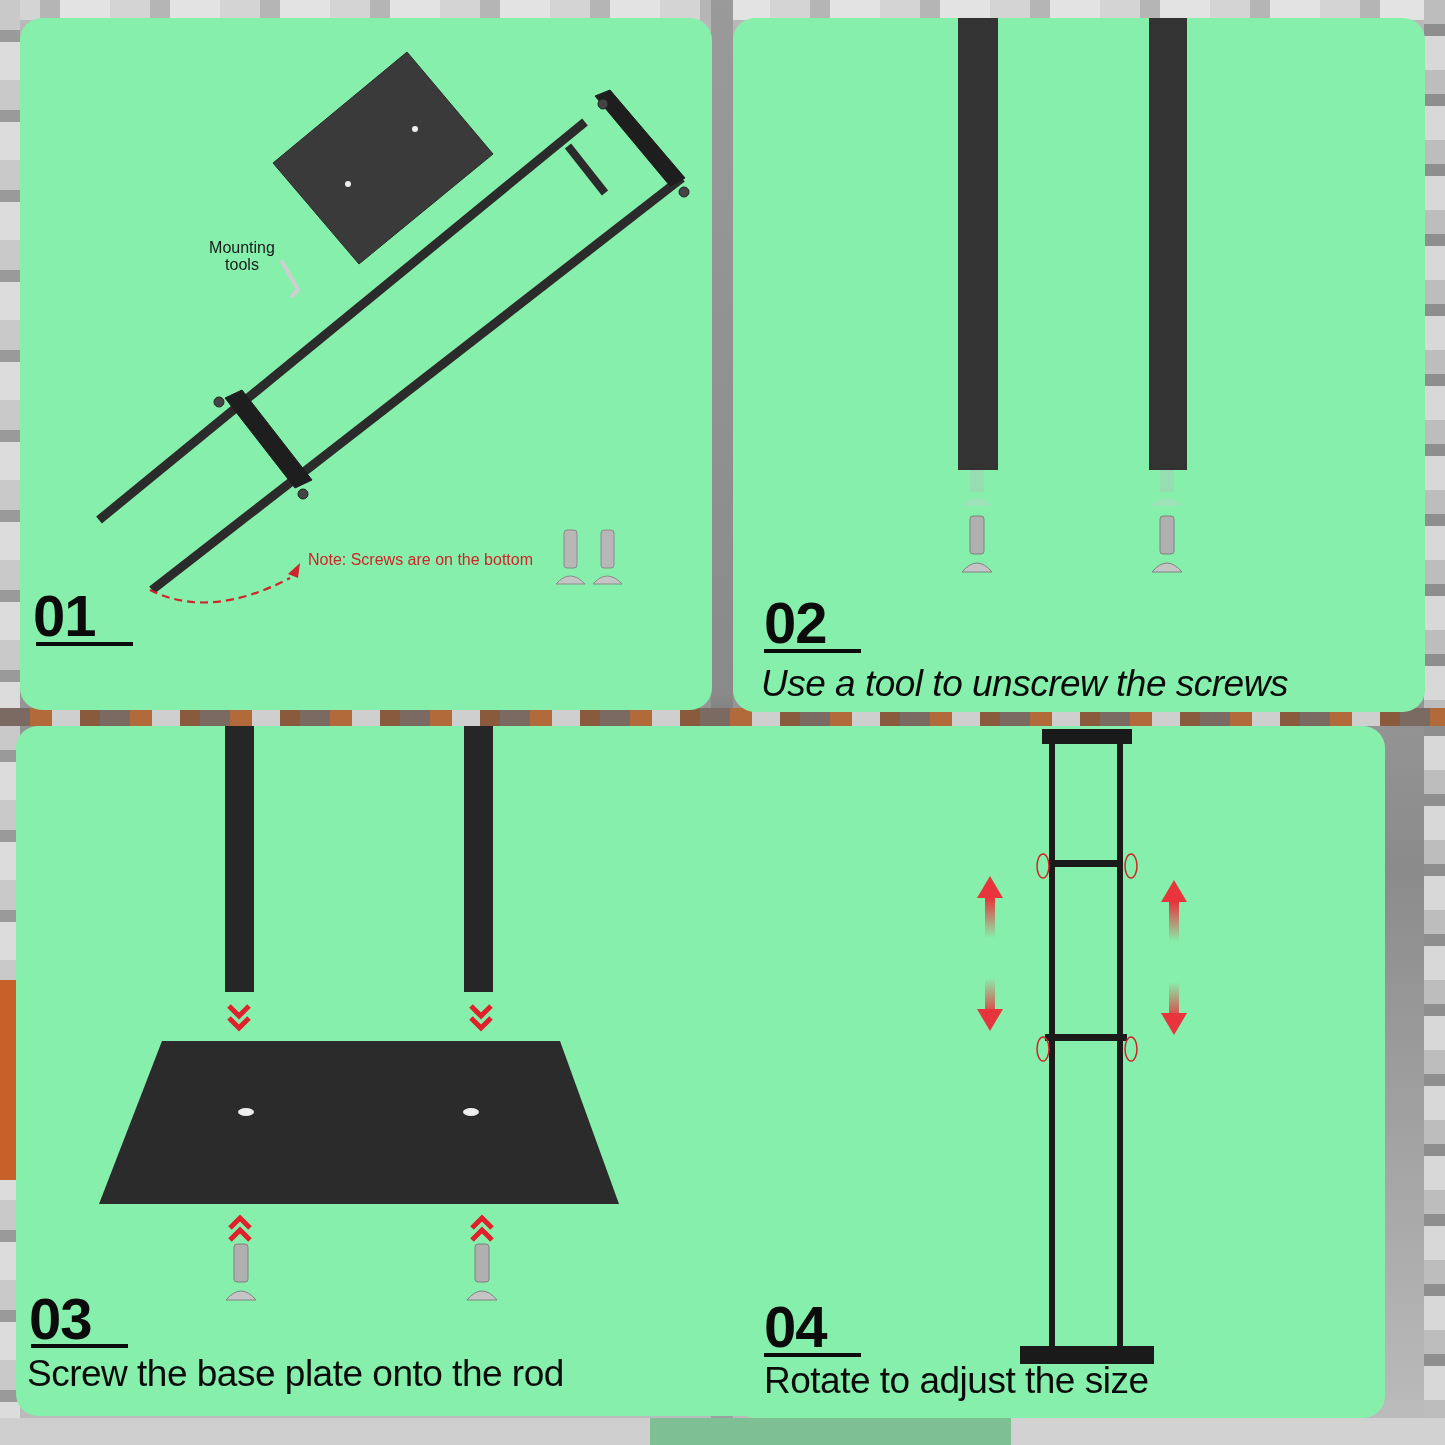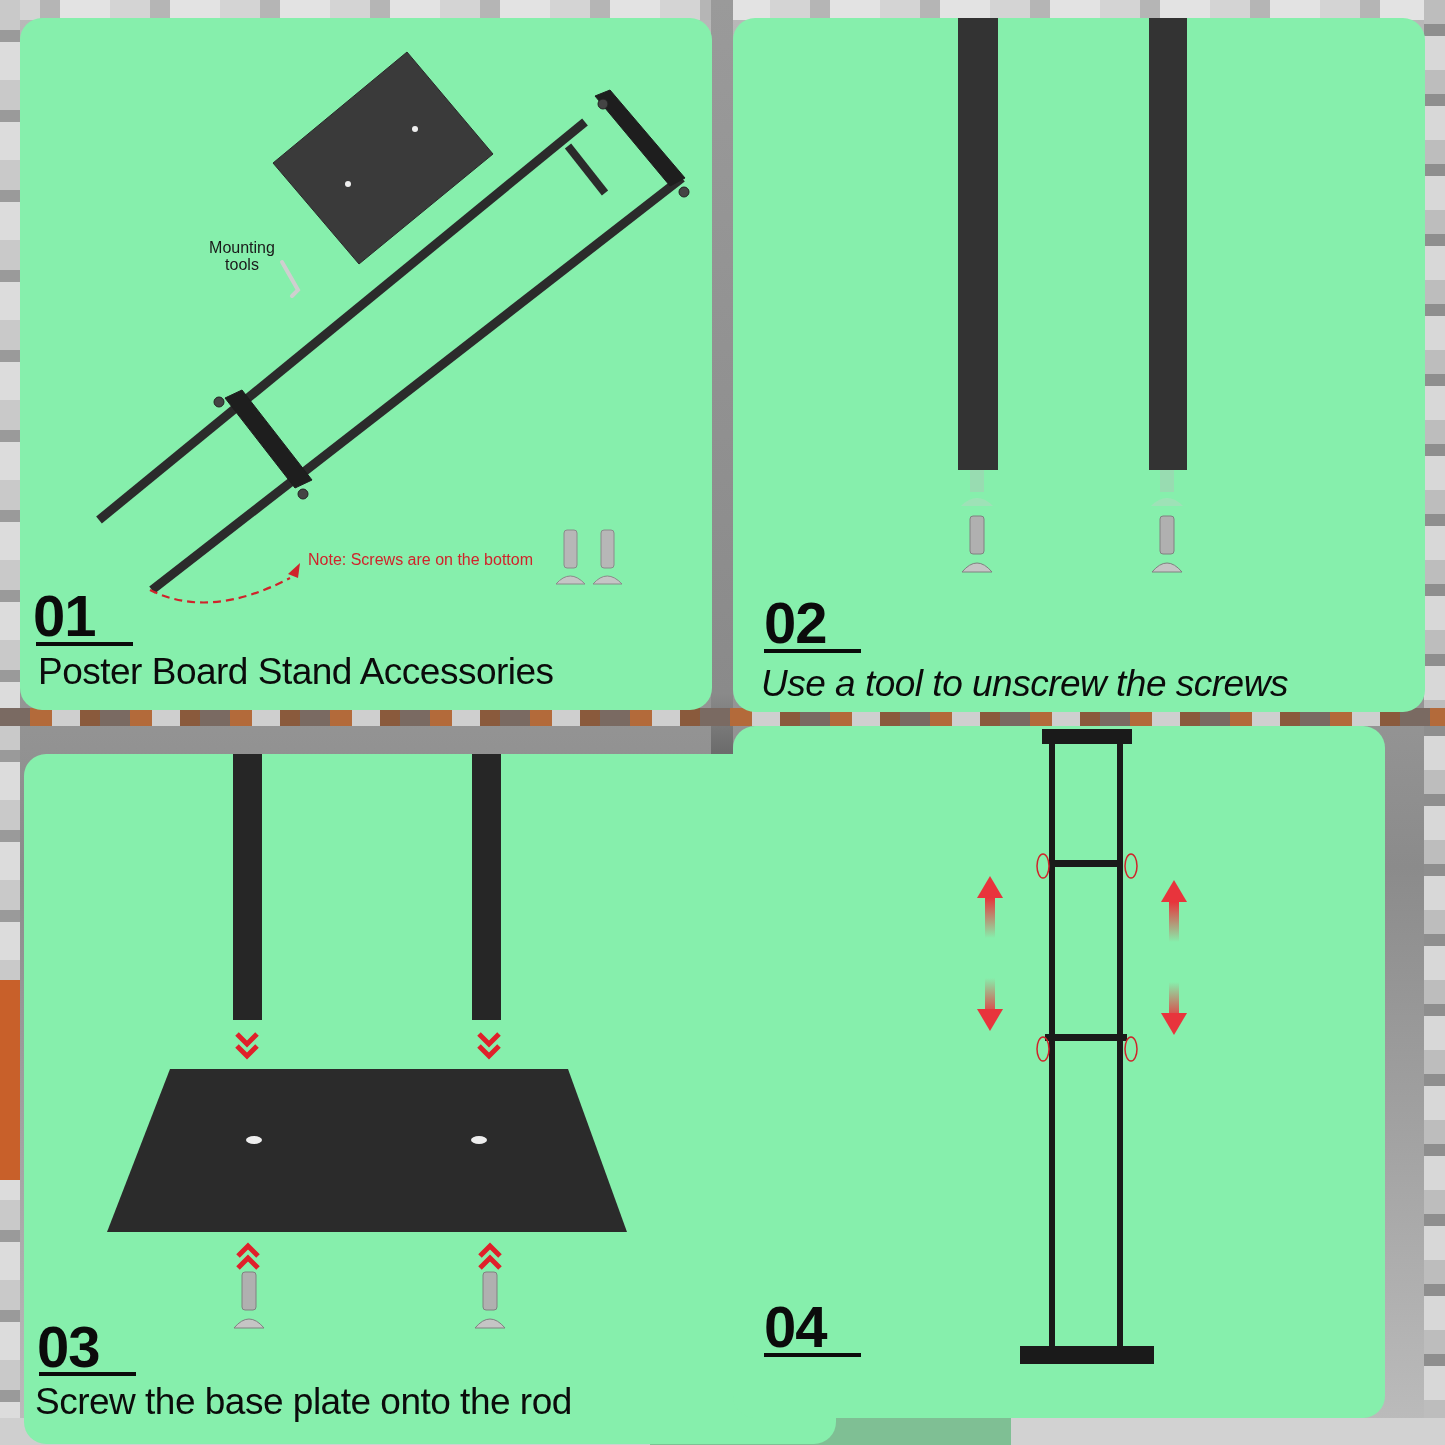--- a/index.html
+++ b/index.html
@@ -20,21 +20,21 @@
   .bg-center-v { left: 711px; top: 0; width: 22px; height: 1445px; background: linear-gradient(180deg,#9a9a9a,#8a8a8a 48%,#6c6c6c 52%,#9f9f9f); }
 
   .panel {
     position: absolute;
     background: #86efac;
     border-radius: 22px;
     overflow: hidden;
   }
   #p1 { left: 20px; top: 18px; width: 692px; height: 692px; }
   #p2 { left: 733px; top: 18px; width: 692px; height: 694px; }
-  #p3 { left: 24px; top: 726px; width: 812px; height: 690px; margin-top: 28px; }
+  #p3 { left: 16px; top: 726px; width: 812px; height: 690px; }
   #p4 { left: 733px; top: 726px; width: 652px; height: 692px; }
 
   .step-num {
     position: absolute;
     font-family: "Liberation Sans", sans-serif;
     font-weight: 700;
     font-size: 58px;
     color: #0b0b0b;
     letter-spacing: -1px;
     line-height: 1;
@@ -116,21 +116,20 @@
       <path d="M-14,54 Q0,38 15,54 Z" fill="#c5c5c5" stroke="#8a8a8a"></path>
     </g>
   </svg>
   <div class="tool-label" style="left:172px; top:221px; width:100px;">
     <div>Mounting</div>
     <div>tools</div>
   </div>
   <div class="note" style="left:288px; top:533px;">Note: Screws are on the bottom</div>
   <div class="step-num" style="left:13px; top:569px;">01</div>
   <div class="step-line" style="left:16px; top:624px;"></div>
-  <div class="step-caption" style="left:18px; top:633px;">Poster Board Stand Accessories</div>
 </div>
 
 <div class="panel" id="p2">
   <svg width="692" height="694">
     <g>
       <rect x="225" y="0" width="40" height="452" fill="#333"></rect>
       <rect x="416" y="0" width="38" height="452" fill="#333"></rect>
     </g>
 
     <g opacity="0.35">
@@ -222,13 +221,14 @@
       <rect x="252" y="252" width="10" height="38" fill="url(#fadeDown)"></rect>
       <polygon points="257,305 244,283 270,283" fill="#e8343c"></polygon>
       <polygon points="441,154 428,176 454,176" fill="#e8343c"></polygon>
       <rect x="436" y="176" width="10" height="40" fill="url(#fadeUp)"></rect>
       <rect x="436" y="256" width="10" height="38" fill="url(#fadeDown)"></rect>
       <polygon points="441,309 428,287 454,287" fill="#e8343c"></polygon>
     </g>
   </svg>
   <div class="step-num" style="left:31px; top:572px;">04</div>
   <div class="step-line" style="left:31px; top:627px;"></div>
+  <div class="step-caption" style="left:31px; top:634px;">Rotate to adjust the size</div>
 </div>
 
 </body></html>

